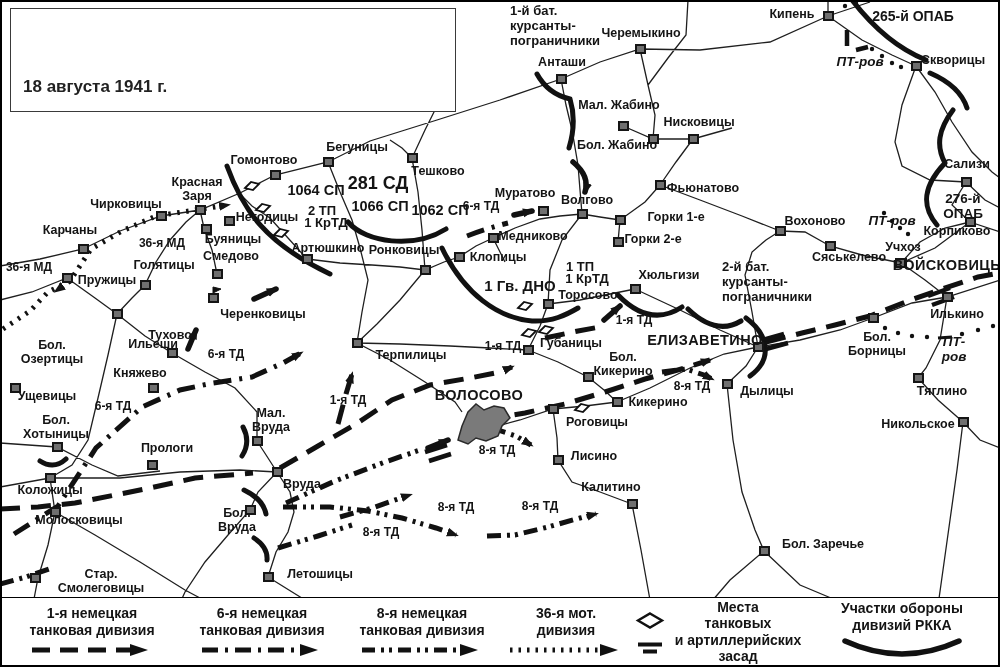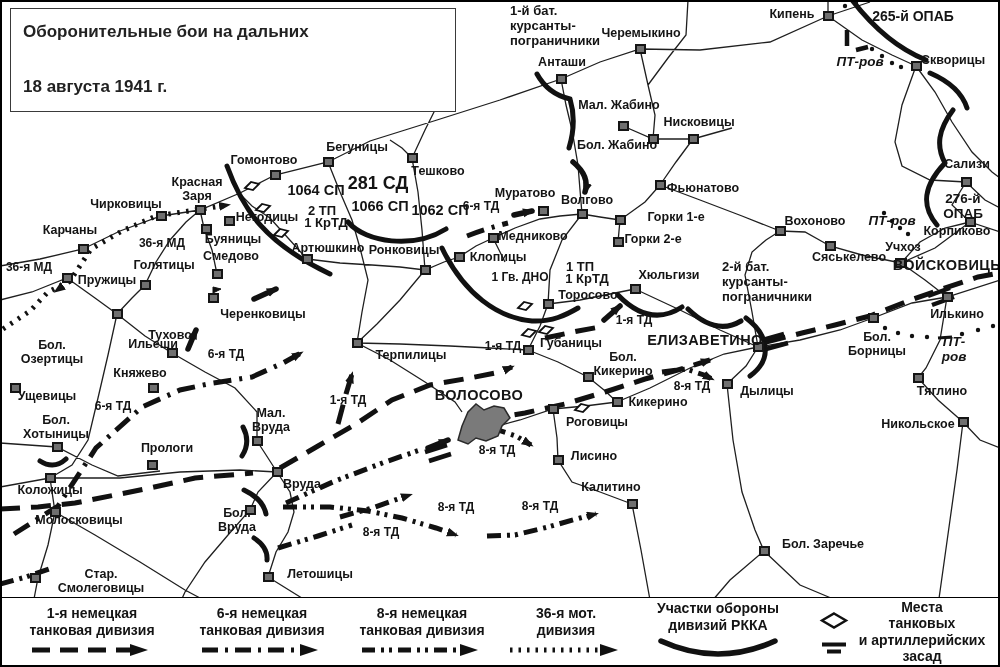--- a/index.html
+++ b/index.html
@@ -345,41 +345,41 @@
       <div class="ul" style="font-size: 13.5px; left: 963px; top: 206px;">276-й
 ОПАБ</div>
       <div class="ul" style="font-size: 18px; left: 378px; top: 183px;">281 СД</div>
       <div class="ul" style="font-size: 14.5px; left: 316px; top: 190px;">1064 СП</div>
       <div class="ul" style="font-size: 14.5px; left: 380px; top: 206px;">1066 СП</div>
       <div class="ul" style="font-size: 14.5px; left: 440px; top: 210px;">1062 СП</div>
       <div class="ul" style="font-size: 13px; left: 322px; top: 211px;">2 ТП</div>
       <div class="ul" style="font-size: 13px; left: 326px; top: 223px;">1 КрТД</div>
       <div class="ul" style="font-size: 13px; left: 580px; top: 267px;">1 ТП</div>
       <div class="ul" style="font-size: 13px; left: 587px; top: 279px;">1 КрТД</div>
-      <div class="ul" style="font-size: 12px; left: 520px; top: 278px;">1 Гв. ДНО</div>
+      <div class="ul" style="font-size: 15px; left: 520px; top: 286px;">1 Гв. ДНО</div>
       <div class="ul" style="left: 481px; top: 207px;">6-я ТД</div>
       <div class="ul" style="left: 226px; top: 355px;">6-я ТД</div>
       <div class="ul" style="left: 113px; top: 407px;">6-я ТД</div>
       <div class="ul" style="left: 503px; top: 347px;">1-я ТД</div>
       <div class="ul" style="left: 634px; top: 321px;">1-я ТД</div>
       <div class="ul" style="left: 348px; top: 401px;">1-я ТД</div>
       <div class="ul" style="left: 692px; top: 387px;">8-я ТД</div>
       <div class="ul" style="left: 497px; top: 451px;">8-я ТД</div>
       <div class="ul" style="left: 456px; top: 508px;">8-я ТД</div>
       <div class="ul" style="left: 540px; top: 507px;">8-я ТД</div>
       <div class="ul" style="left: 381px; top: 533px;">8-я ТД</div>
       <div class="ul" style="left: 29px; top: 268px;">36-я МД</div>
       <div class="ul" style="left: 162px; top: 244px;">36-я МД</div>
       <div class="ul it" style="font-size: 13.5px; left: 860px; top: 62px;">ПТ-ров</div>
       <div class="ul it" style="font-size: 13.5px; left: 892px; top: 221px;">ПТ-ров</div>
       <div class="ul it" style="font-size: 13.5px; left: 954px; top: 349px;">ПТ-ров</div>
     </div>
 
   <div id="titlebox">
-    <span>Оборонительные бои на дальних</span><br>
+    <br>
     <br>
     <span>18 августа 1941 г.</span>
   </div>
 
   <div id="legend">
     <div class="leg">
       <span>1-я немецкая</span><br>
       <span>танковая дивизия</span>
       <svg width="132" height="16">
         <line x1="6" y1="8" x2="104" y2="8" stroke="#111" stroke-width="5" stroke-dasharray="18 10"></line>
@@ -401,42 +401,42 @@
         <line x1="6" y1="8" x2="104" y2="8" stroke="#111" stroke-width="5" stroke-dasharray="13 6 3 5 3 6"></line>
         <polygon points="104,2 122,8 104,14" fill="#111"></polygon>
       </svg>
     </div>
     <div class="leg">
       <span>36-я мот.</span><br>
       <span>дивизия</span>
       <svg width="120" height="16">
         <line x1="4" y1="8" x2="94" y2="8" stroke="#111" stroke-width="5" stroke-dasharray="2.5 6"></line>
         <polygon points="94,2 112,8 94,14" fill="#111"></polygon>
-      </svg>
-    </div>
-    <div class="leg">
-      <span>Участки обороны</span><br>
-      <span>дивизий РККА</span>
-      <svg width="134" height="26">
-        <path d="M10,4 Q67,30 124,4" stroke="#111" stroke-width="5.5" fill="none" stroke-linecap="round"></path>
       </svg>
     </div>
     <div class="leg leg6">
       <div class="syms">
         <svg width="30" height="17">
           <polygon points="15,1.5 27,8.5 15,15.5 3,8.5" fill="#fff" stroke="#111" stroke-width="2.4"></polygon>
         </svg>
         <svg width="30" height="14">
           <line x1="3" y1="3.5" x2="27" y2="3.5" stroke="#111" stroke-width="4"></line>
           <line x1="8" y1="10.5" x2="22" y2="10.5" stroke="#111" stroke-width="4"></line>
         </svg>
       </div>
       <div>
         <span>Места</span><br>
         <span>танковых</span><br>
         <span>и артиллерийских</span><br>
         <span>засад</span>
       </div>
     </div>
+    <div class="leg">
+      <span>Участки обороны</span><br>
+      <span>дивизий РККА</span>
+      <svg width="134" height="26">
+        <path d="M10,4 Q67,30 124,4" stroke="#111" stroke-width="5.5" fill="none" stroke-linecap="round"></path>
+      </svg>
+    </div>
   </div>
 
   <div id="frame"></div>
 </div>
 
 </body></html>

